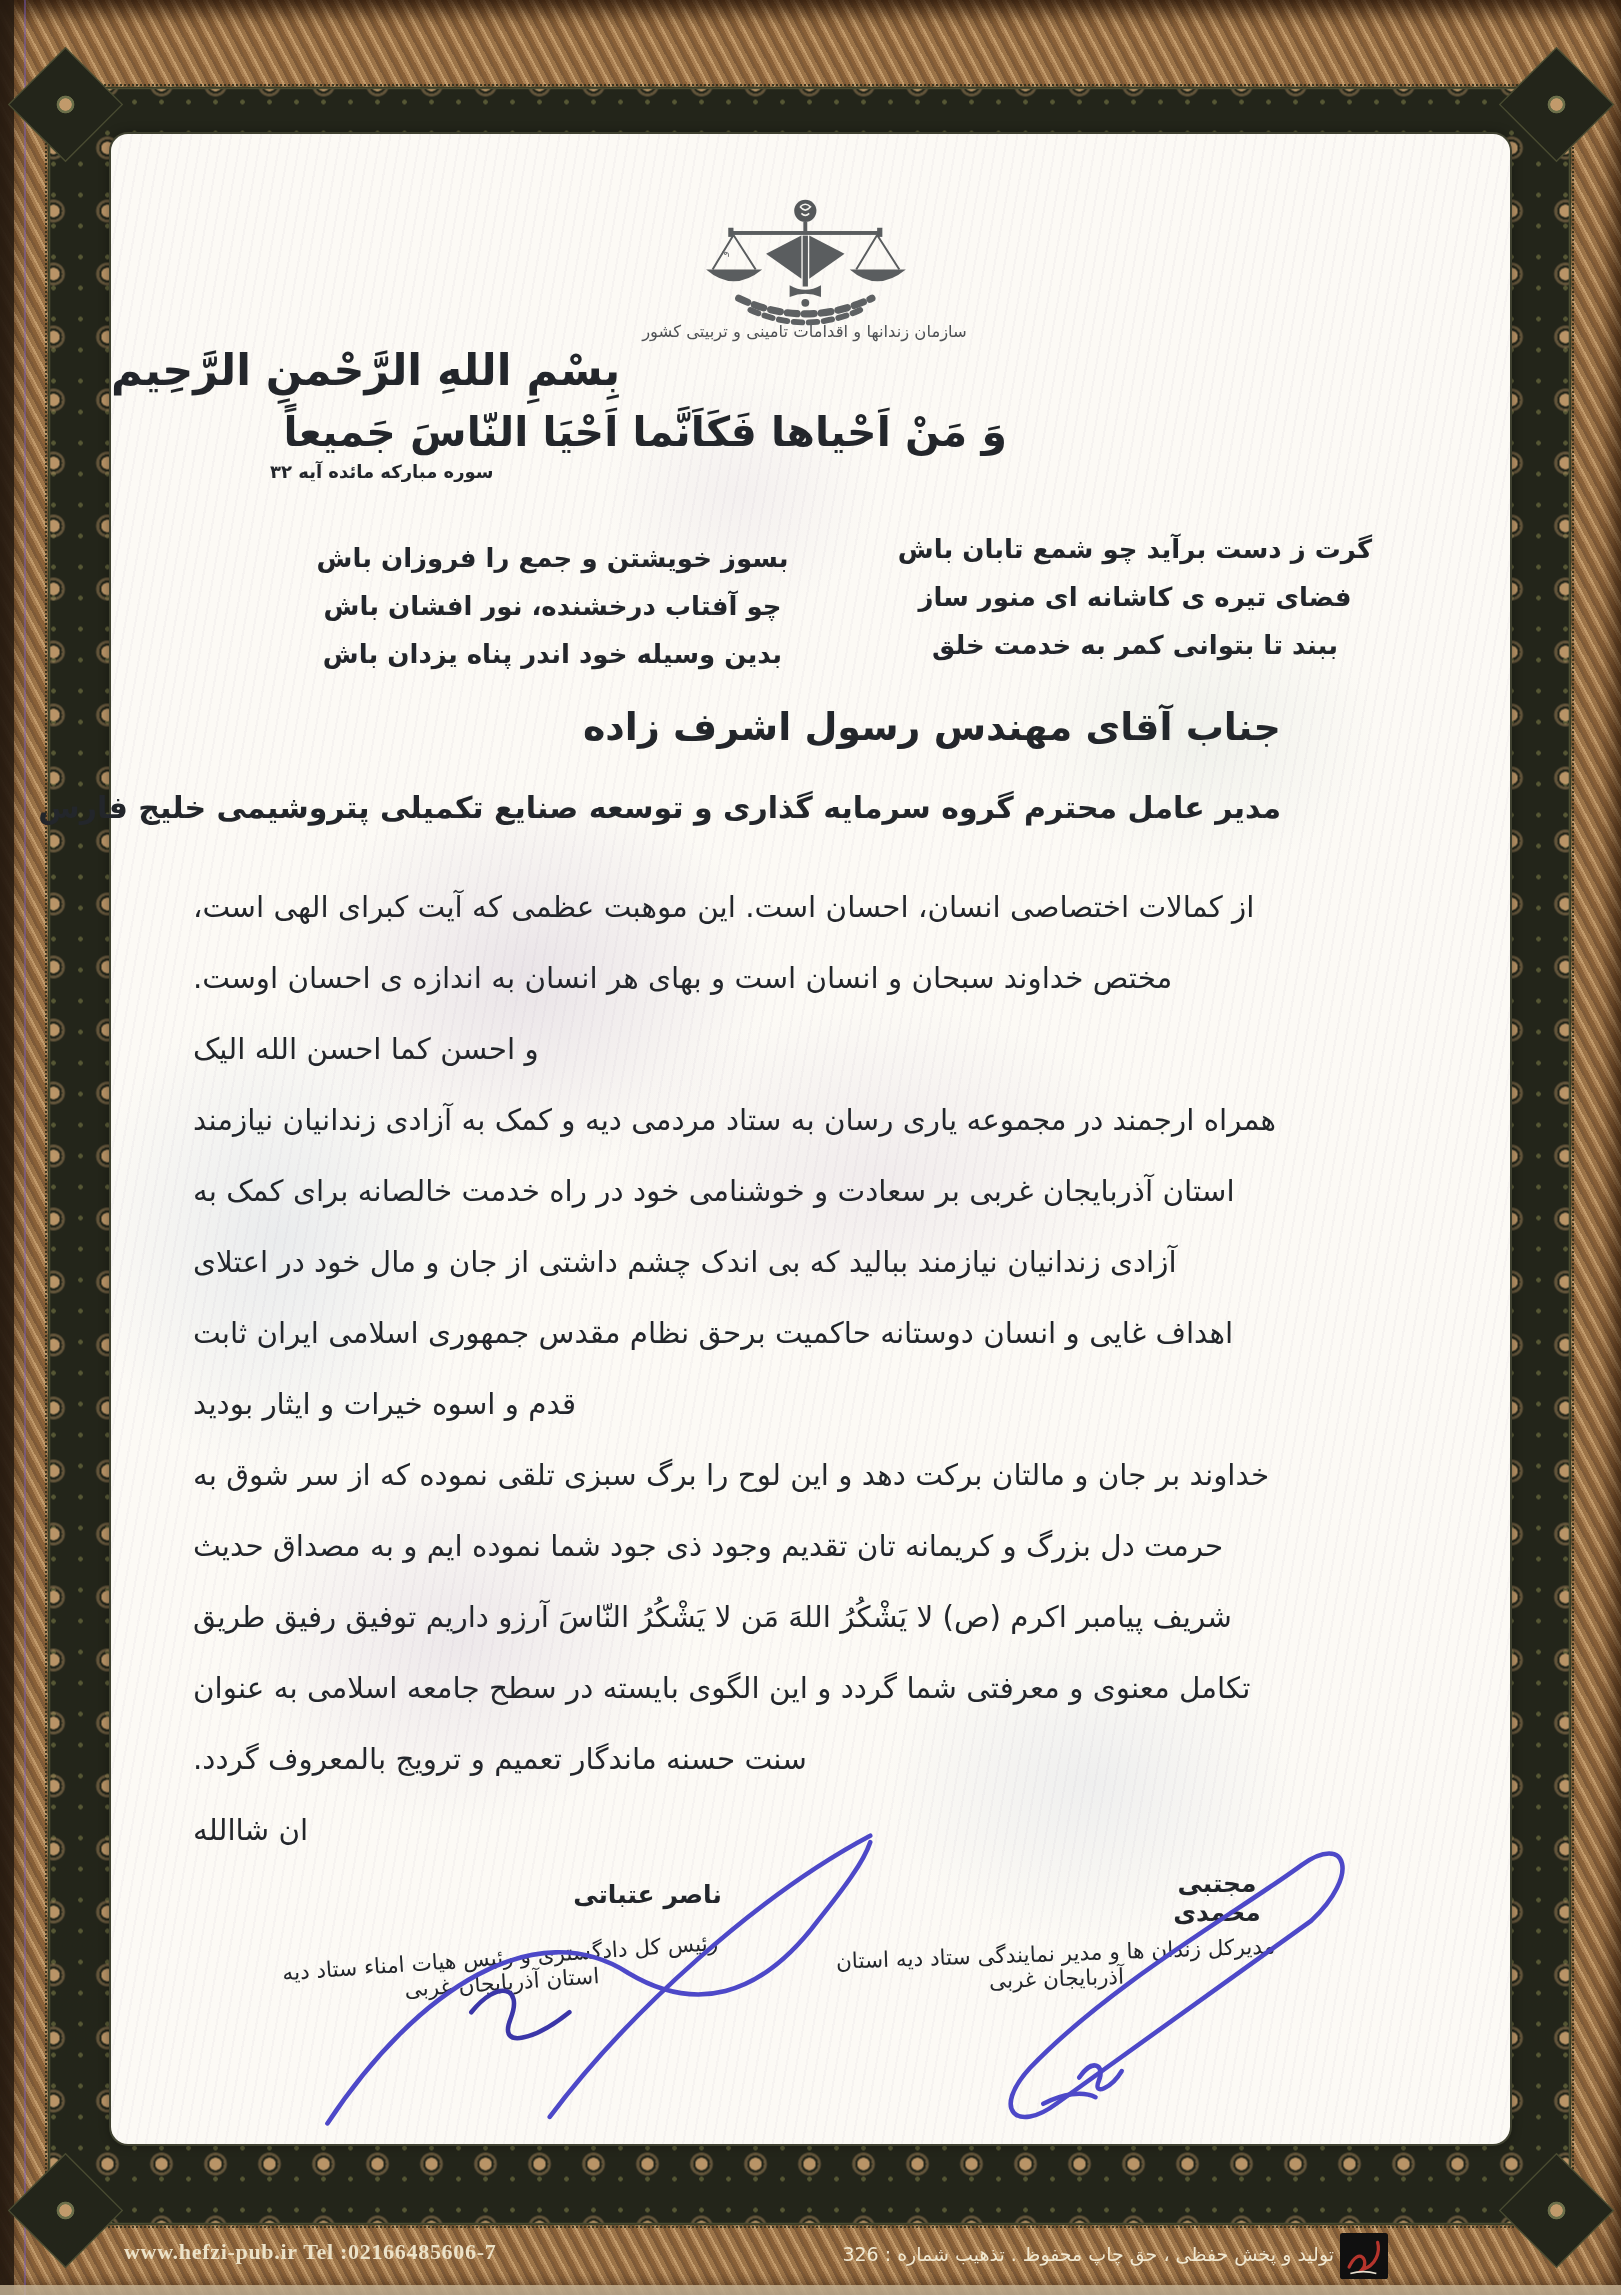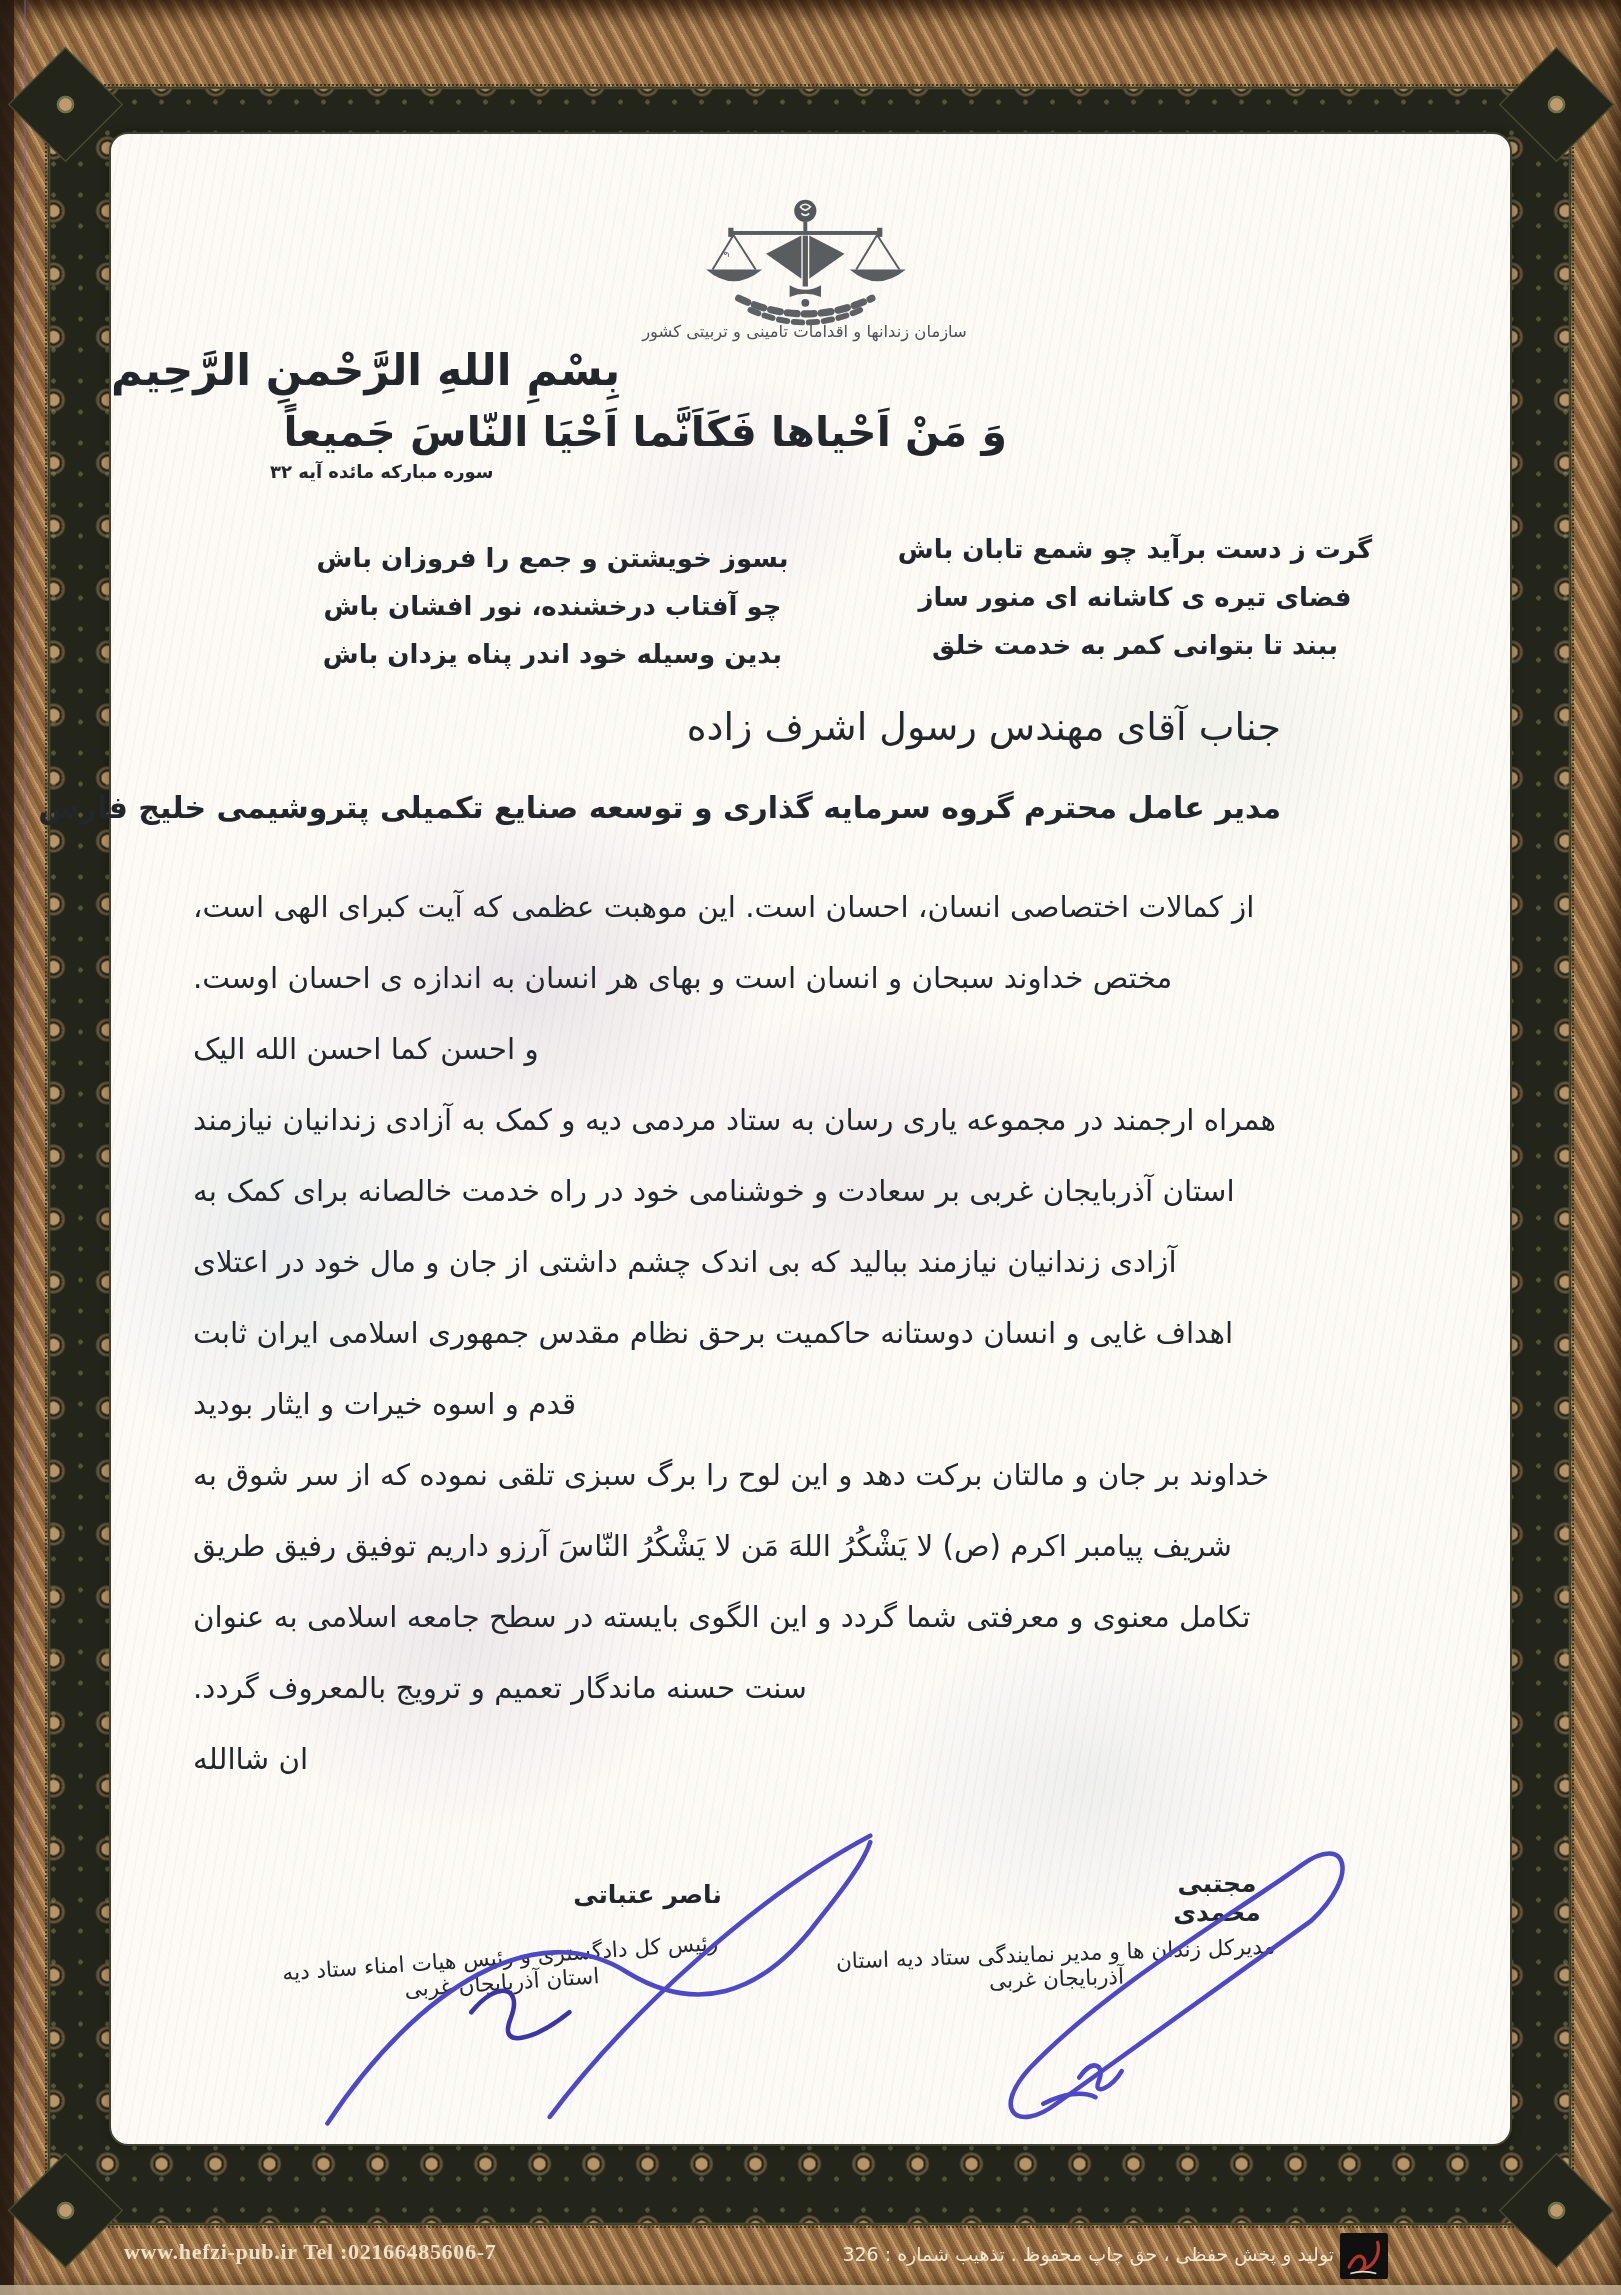--- a/index.html
+++ b/index.html
@@ -71,21 +71,21 @@
     font-size:43px;font-weight:bold;}
   .verse{position:absolute;right:503px;top:274px;font-size:41px;font-weight:bold;}
   .verse-src{position:absolute;left:159px;top:327px;font-size:18px;font-weight:bold;}
 
   
   .poem{font-size:26px;font-weight:bold;line-height:48px;text-align:center;}
   .poem-r{position:absolute;left:759px;top:391px;width:530px;}
   .poem-l{position:absolute;left:180px;top:400px;width:523px;}
 
   
-  .recip1{position:absolute;right:229px;top:571px;font-size:38px;font-weight:400;}
+  .recip1{position:absolute;right:229px;top:571px;font-size:38px;font-weight:700;}
   .recip2{position:absolute;right:229px;top:656px;font-size:30px;font-weight:600;}
   .body{position:absolute;right:234px;top:738px;font-size:29.4px;font-weight:500;
         line-height:71px;text-align:left;}
   .body div{height:71px;white-space:nowrap;}
 
   
   .sig-name{font-size:25px;font-weight:600;}
   .sig-title{font-size:21.6px;font-weight:500;text-align:center;}
   .sig-name-r{position:absolute;left:1021px;top:1735px;width:170px;text-align:center;}
   .sig-title-r{position:absolute;left:703px;top:1807px;width:484px;transform:rotate(-2deg);}
@@ -174,20 +174,21 @@
   <div class="body">
     <div>از کمالات اختصاصی انسان، احسان است. این موهبت عظمی که آیت کبرای الهی است،</div>
     <div>مختص خداوند سبحان و انسان است و بهای هر انسان به اندازه ی احسان اوست.</div>
     <div>و احسن کما احسن الله الیک</div>
     <div>همراه ارجمند در مجموعه یاری رسان به ستاد مردمی دیه و کمک به آزادی زندانیان نیازمند</div>
     <div>استان آذربایجان غربی بر سعادت و خوشنامی خود در راه خدمت خالصانه برای کمک به</div>
     <div>آزادی زندانیان نیازمند ببالید که بی اندک چشم داشتی از جان و مال خود در اعتلای</div>
     <div>اهداف غایی و انسان دوستانه حاکمیت برحق نظام مقدس جمهوری اسلامی ایران ثابت</div>
     <div>قدم و اسوه خیرات و ایثار بودید</div>
     <div>خداوند بر جان و مالتان برکت دهد و این لوح را برگ سبزی تلقی نموده که از سر شوق به</div>
+    <div>حرمت دل بزرگ و کریمانه تان تقدیم وجود ذی جود شما نموده ایم و به مصداق حدیث</div>
     <div>شریف پیامبر اکرم (ص) لا یَشْکُرُ اللهَ مَن لا یَشْکُرُ النّاسَ آرزو داریم توفیق رفیق طریق</div>
     <div>تکامل معنوی و معرفتی شما گردد و این الگوی بایسته در سطح جامعه اسلامی به عنوان</div>
     <div>سنت حسنه ماندگار تعمیم و ترویج بالمعروف گردد.</div>
     <div>ان شاالله</div>
   </div>
 
   <div class="sig-name sig-name-r">مجتبی محمدی</div>
   <div class="sig-title sig-title-r">مدیرکل زندان ها و مدیر نمایندگی ستاد دیه استان آذربایجان غربی</div>
   <div class="sig-name sig-name-l">ناصر عتباتی</div>
   <div class="sig-title sig-title-l">رئیس کل دادگستری و رئیس هیات امناء ستاد دیه استان آذربایجان غربی</div>

